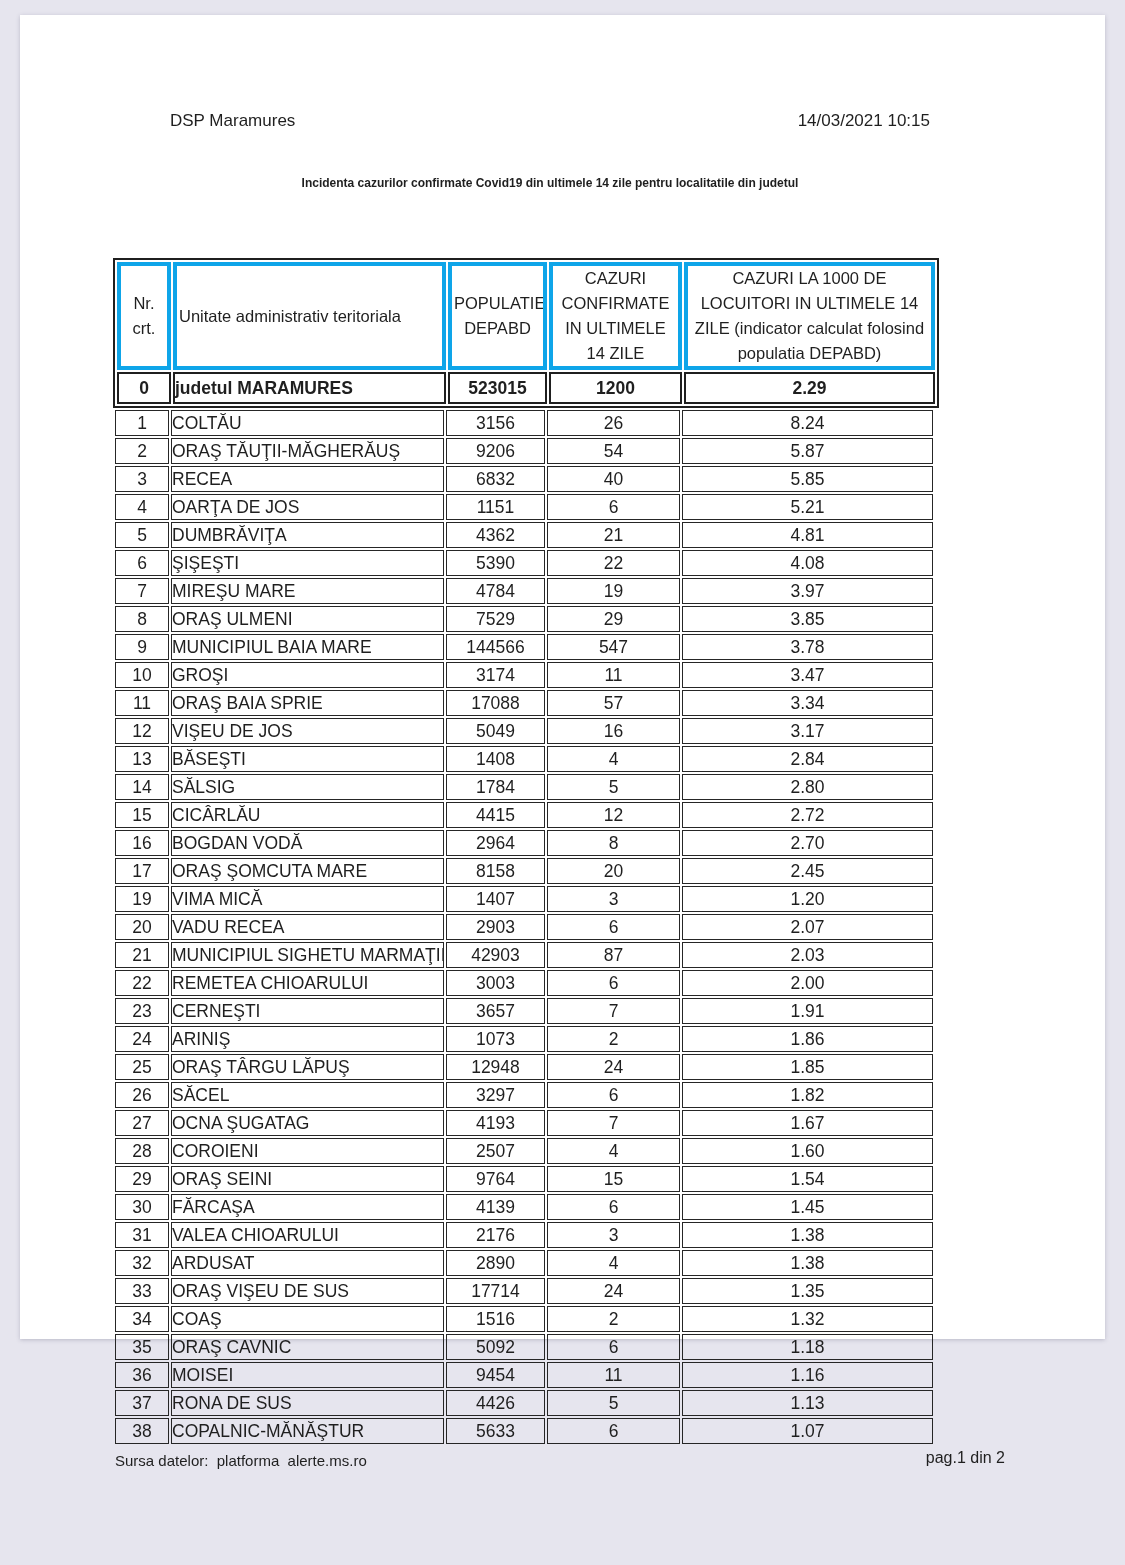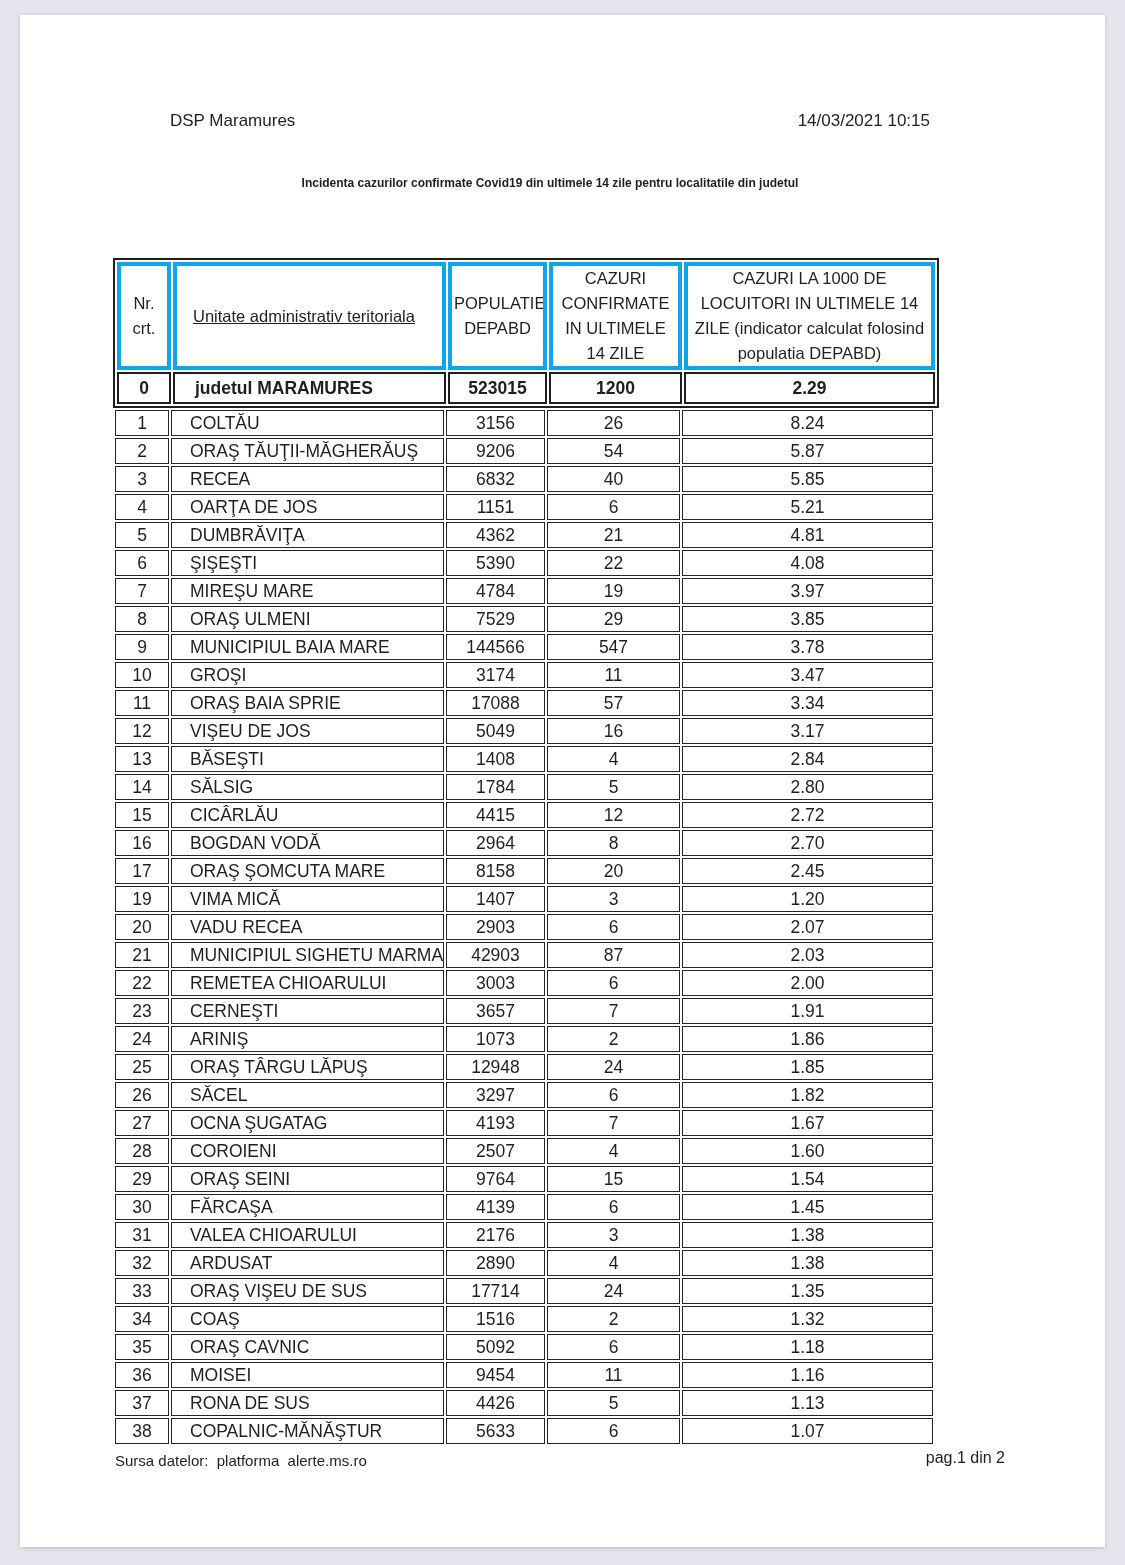--- a/index.html
+++ b/index.html
@@ -7,21 +7,21 @@
     width:1125px;height:1565px;
     background:#e6e5ee;
     font-family:"Liberation Sans", sans-serif;
     color:#1f1f1f;
     overflow:hidden;
     position:relative;
   }
   .page{
     position:absolute;
     left:20px; top:15px;
-    width:1085px; height:1532px;
+    width:1085px; height:1324px;
     background:#ffffff;
     box-shadow:0 1px 4px rgba(60,60,90,.25);
   }
   .doc-header{
     position:absolute; top:96px; left:150px; right:175px;
     display:flex; justify-content:space-between;
     font-size:17px;
   }
   .doc-title{
     position:absolute; top:152px; left:150px; right:175px;
@@ -43,47 +43,47 @@
     border:4px solid #0ea5e9;
     font-weight:normal;
     font-size:16.5px;
     line-height:25px;
     height:97px;
     vertical-align:middle;
     text-align:center;
     padding:0 2px;
     overflow:hidden;
   }
-  table.head-tbl th.h-name{ text-align:left; padding-left:16px;text-decoration:underline; }
+  table.head-tbl th.h-name{ text-align:left; padding-left:2px; }
   table.head-tbl td{
     border:2px solid #1f1f1f;
     height:26px;
     font-weight:bold;
     font-size:17.5px;
     text-align:center;
     vertical-align:middle;
     overflow:hidden;
     white-space:nowrap;
   }
-  table.head-tbl td.t-name{ text-align:left; padding-left:20px; }
+  table.head-tbl td.t-name{ text-align:left; padding-left:0; }
 
   table.body-tbl{
     border-spacing:2px;
     margin-top:0px;
   }
   table.body-tbl td{
     border:1px solid #262626;
     height:22px;
     font-size:17.5px;
     text-align:center;
     vertical-align:middle;
     overflow:hidden;
     white-space:nowrap;
   }
-  table.body-tbl td.cell-name{ text-align:left; padding-left:18px; }
+  table.body-tbl td.cell-name{ text-align:left; padding-left:0; }
 
   .doc-footer-left{
     position:absolute; top:1437px; left:95px;
     font-size:15px; white-space:pre;
   }
   .doc-footer-right{
     position:absolute; top:1434px; right:100px;
     font-size:16px;
   }
 </style>

